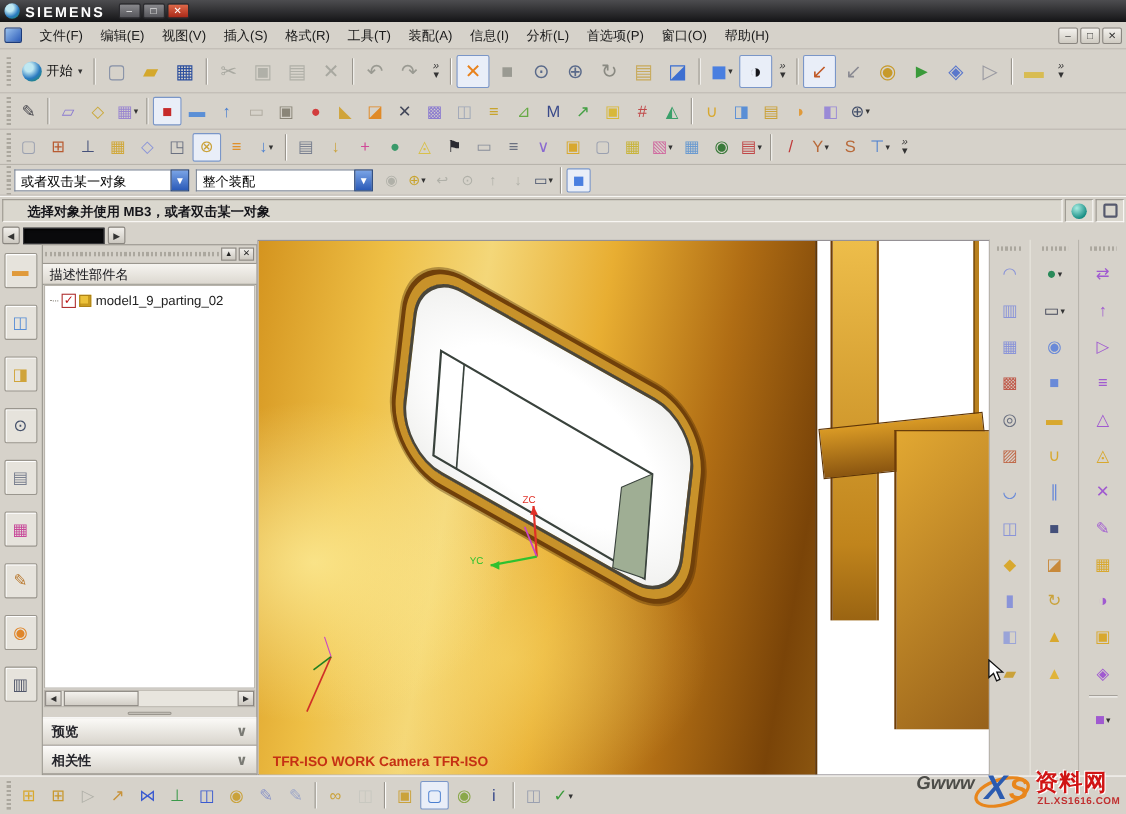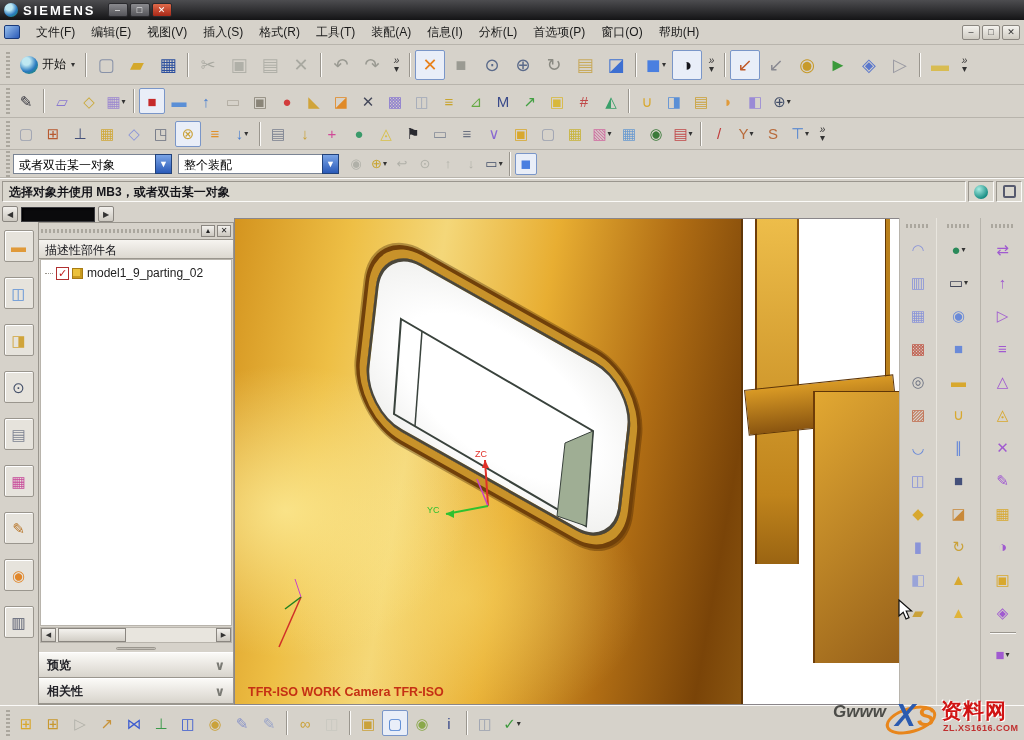--- a/index.html
+++ b/index.html
@@ -60,21 +60,21 @@
   .combo { display:flex; align-items:center; margin-right:6px; }
   .combo-text { height:20px; font-size:12px; padding:2px 5px; background:#fff; border:1px solid #7a8494;
     border-right:none; white-space:nowrap; overflow:hidden; }
   .combo-btn { width:17px; height:20px; background:linear-gradient(#7aa4e6,#2a5ab8); border:1px solid #22427a;
     color:#fff; font-size:9px; display:flex; align-items:center; justify-content:center; }
 
   
   .statusbar { position:absolute; left:0; top:178px; width:1024px; height:26px; background:#d6d2ca;
     border-top:1px solid #fbfaf8; display:flex; align-items:stretch; padding:2px; gap:2px; }
   .prompt { flex:1; border:1px solid; border-color:#9a968e #fbfaf8 #fbfaf8 #9a968e; background:#dad7ce;
-    font-size:12px; font-weight:bold; color:#15151a; padding:2px 6px; white-space:nowrap; overflow:hidden; }
+    font-size:12px; font-weight:bold; color:#15151a; padding:2px 22px; white-space:nowrap; overflow:hidden; }
   .status-cell { width:26px; border:1px solid; border-color:#9a968e #fbfaf8 #fbfaf8 #9a968e; background:#dad7ce;
     display:flex; align-items:center; justify-content:center; }
   .sphere { width:14px; height:14px; border-radius:50%; background:radial-gradient(circle at 35% 30%, #a8ece2, #128a80 75%); }
   .frame-glyph { width:13px; height:13px; border:2px solid #565a6e; border-radius:2px; }
 
   
   .navrow { position:absolute; left:2px; top:206px; display:flex; align-items:center; gap:3px; }
   .nav-btn { width:16px; height:16px; font-size:8px; display:flex; align-items:center; justify-content:center;
     background:linear-gradient(#f2f0ec,#ccc8c0); border:1px solid #8a8680; border-radius:2px; color:#333; }
   .nav-box { width:74px; height:15px; background:#0a0a0c; border:1px solid #3a3a3e; box-shadow:inset 1px 1px 2px #000; }

